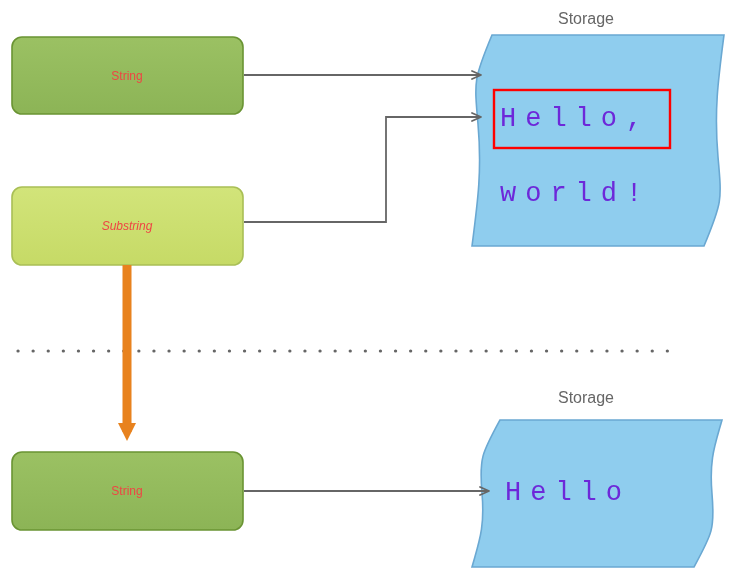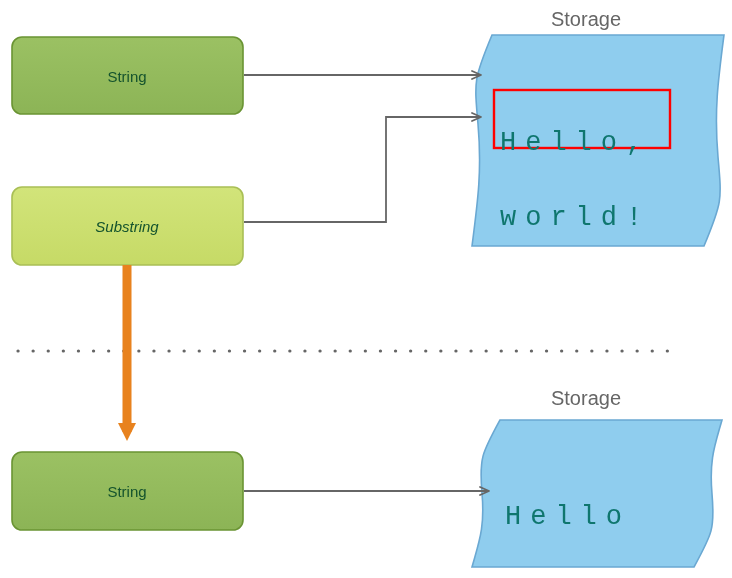--- a/index.html
+++ b/index.html
@@ -7,44 +7,43 @@
     width:732px;height:578px;
     background:#ffffff;
     font-family:"Liberation Sans","DejaVu Sans",sans-serif;
     overflow:hidden;
     position:relative;
   }
   #canvas{position:absolute;left:0;top:0;width:732px;height:578px;}
 
   .node-label{
     position:absolute;
-    font-size:15px;
-    color:#14532d;
+    font-size:12px;
+    color:#ef4444;
     text-align:right;
     white-space:nowrap;
     transform:translate(-50%,-50%);
     pointer-events:none;
   }
   .storage-cap{
     position:absolute;
-    font-size:20px;
+    font-size:16px;
     color:#666666;
     text-align:right;
     white-space:nowrap;
     transform:translate(-50%,-50%);
   }
   .mem-text{
     position:absolute;
     font-family:"Liberation Mono","DejaVu Sans Mono",monospace;
     font-size:27px;
     letter-spacing:9px;
-    color:#0f766e;
+    color:#6d28d9;
     white-space:pre;
     transform:translate(0,-50%);
-    margin-top:24px;
   }
 </style>
 </head>
 <body>
 
 <div id="canvas">
 
   <svg width="732" height="578" viewBox="0 0 732 578" style="position:absolute;left:0;top:0;">
     <defs>
       <marker id="openArrow" markerWidth="12" markerHeight="12" refX="10" refY="5" orient="auto" markerUnits="userSpaceOnUse">

